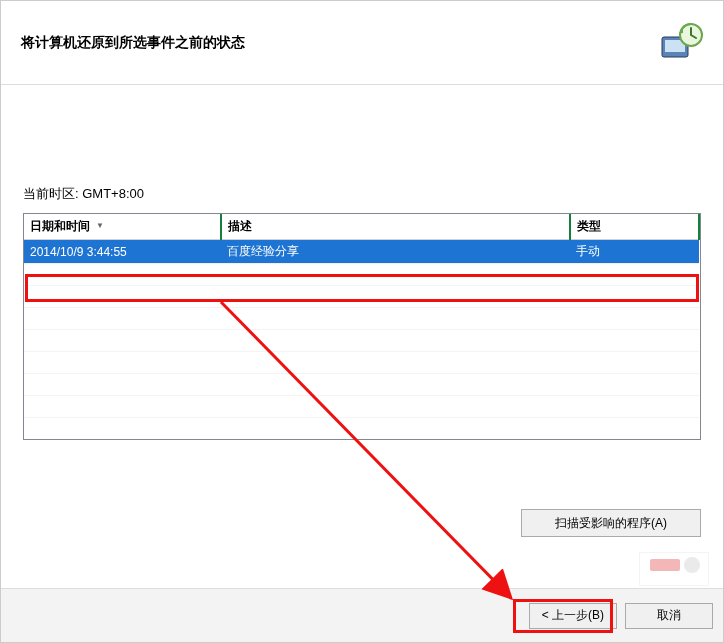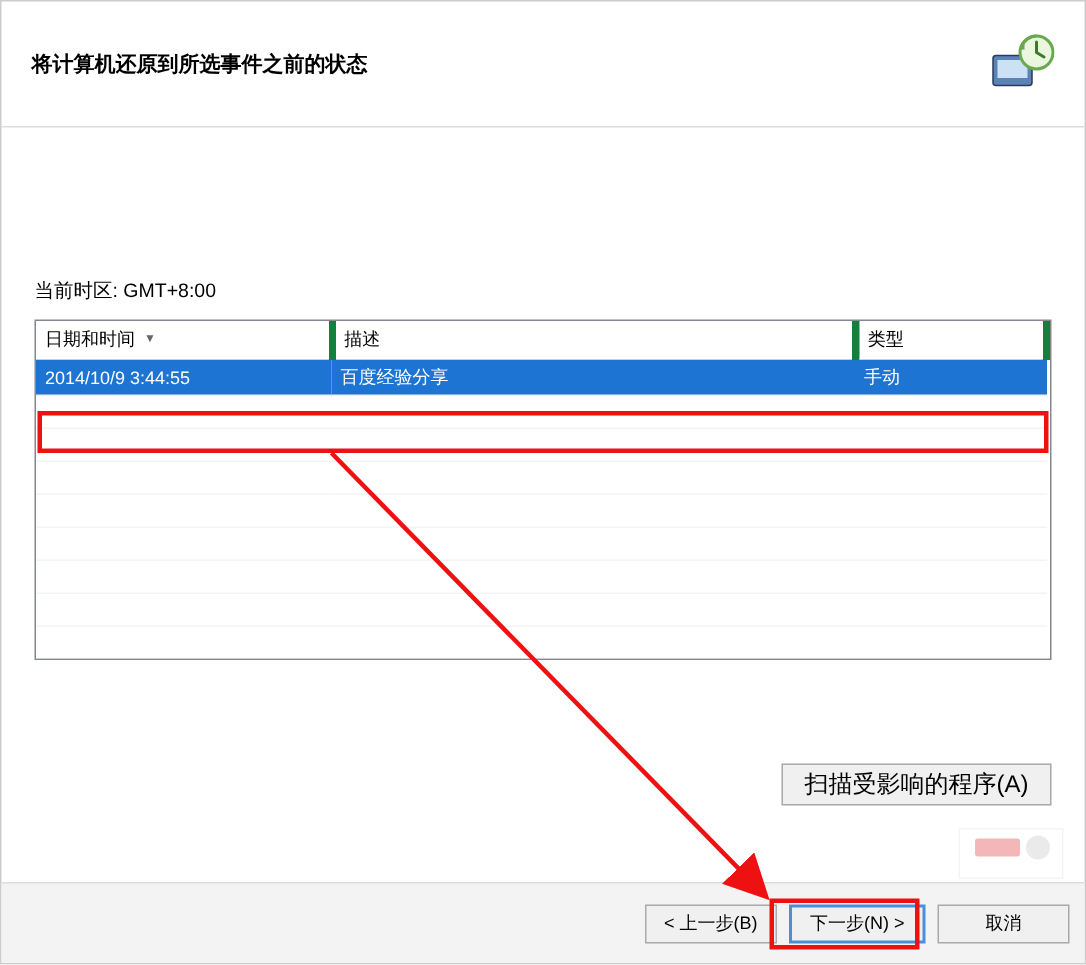--- a/index.html
+++ b/index.html
@@ -85,23 +85,23 @@
     background: #fff;
     overflow: hidden;
   }
   table {
     width: 100%;
     border-collapse: collapse;
     table-layout: fixed;
   }
   thead th {
     background: #fff;
-    border-right: 5px solid #15803d;
+    border-right: 2px solid #15803d;
     border-bottom: 1px solid #d0d0d0;
-    font-weight: normal;
+    font-weight: bold;
     text-align: left;
     padding: 4px 6px;
     font-size: 12px;
     height: 22px;
     position: relative;
     margin-left: 32px;
   }
   thead th .sort {
     font-size: 8px;
     color: #666;
@@ -153,21 +153,21 @@
     pointer-events: none;
   }
   .scan-btn {
     position: absolute;
     right: 22px;
     top: 508px;
     width: 180px;
     height: 28px;
     background: #f0f0f0;
     border: 1px solid #aaa;
-    font-size: 16px;
+    font-size: 12px;
     cursor: pointer;
   }
   .footer {
     position: absolute;
     bottom: 0; left: 0; right: 0;
     height: 54px;
     border-top: 1px solid #ddd;
     background: #f3f3f3;
     display: flex;
     align-items: center;
@@ -304,21 +304,20 @@
       </table>
     </div>
   </div>
 
   <button class="scan-btn">扫描受影响的程序(A)</button>
 
   <div class="watermark"></div>
 
   <div class="footer">
     <button>&lt; 上一步(B)</button>
-    <button class="default">下一步(N) &gt;</button>
     <button>取消</button>
   </div>
 
   <div class="redbox row"></div>
   <div class="redbox btn"></div>
   <svg class="arrow" viewBox="0 0 320 310">
     <defs>
       <marker id="ah" markerWidth="12" markerHeight="12" refX="9" refY="5" orient="auto">
         <path d="M0,0 L10,5 L0,10 Z" fill="#e11"></path>
       </marker>

